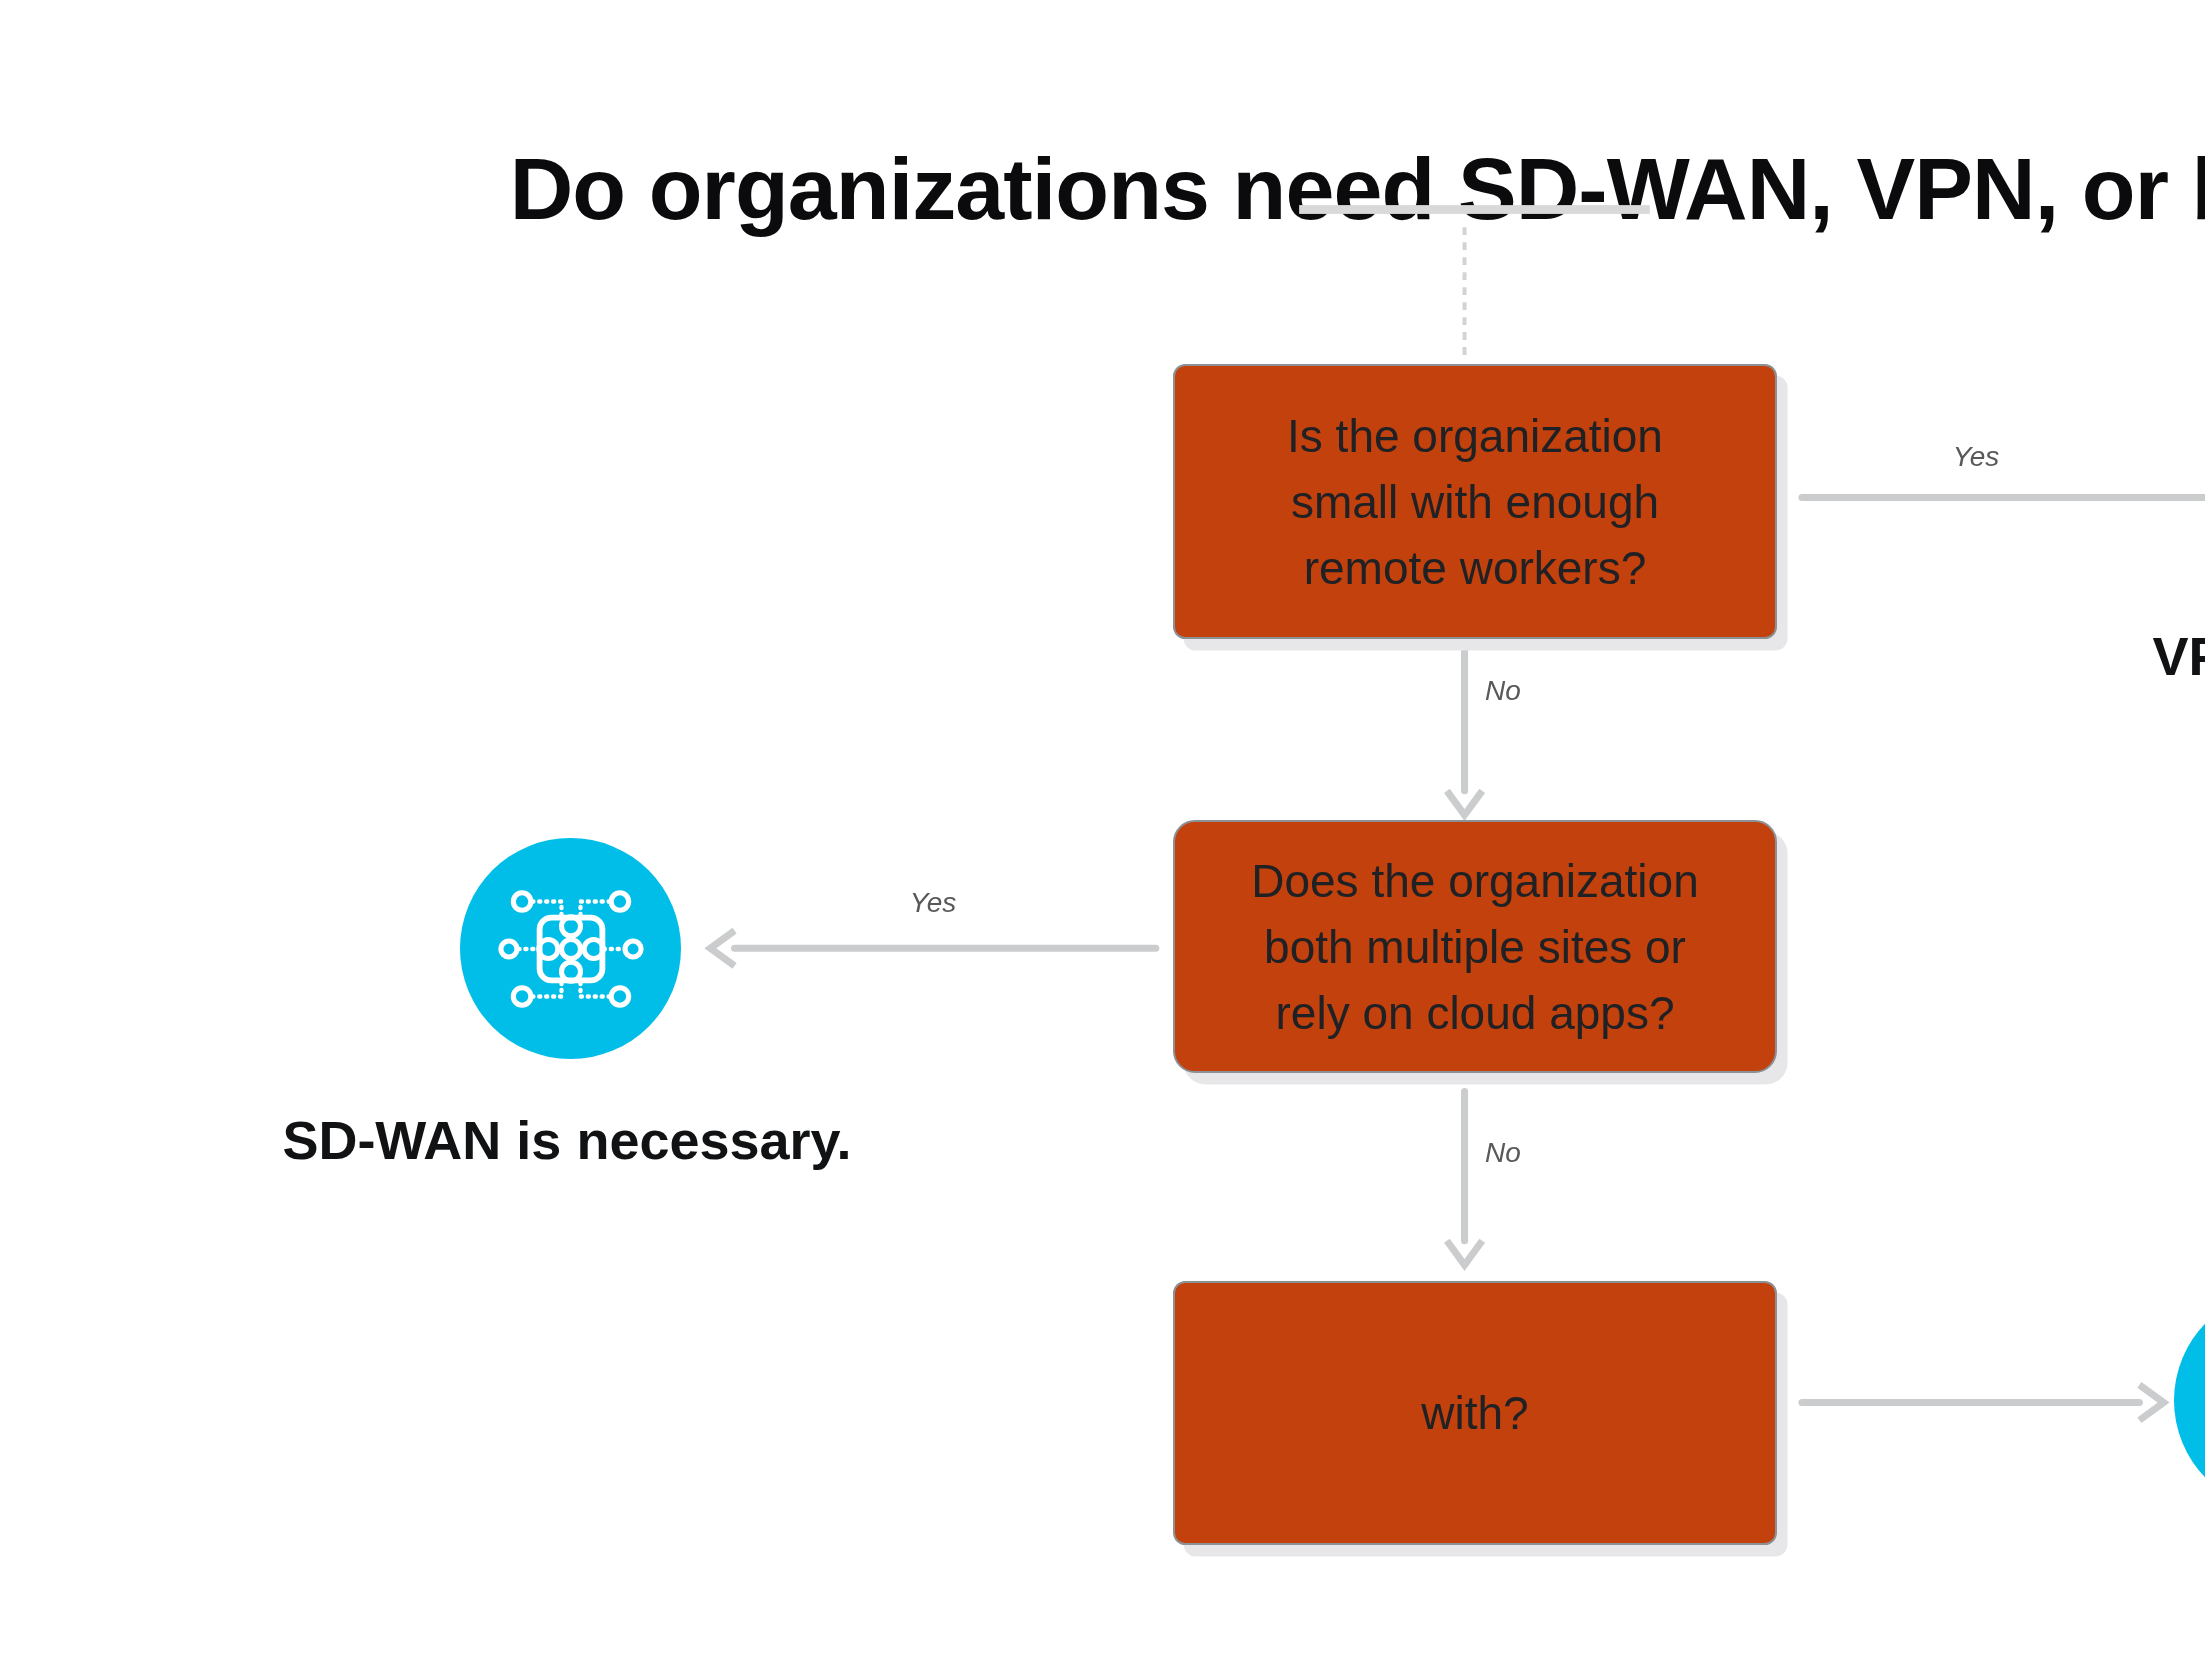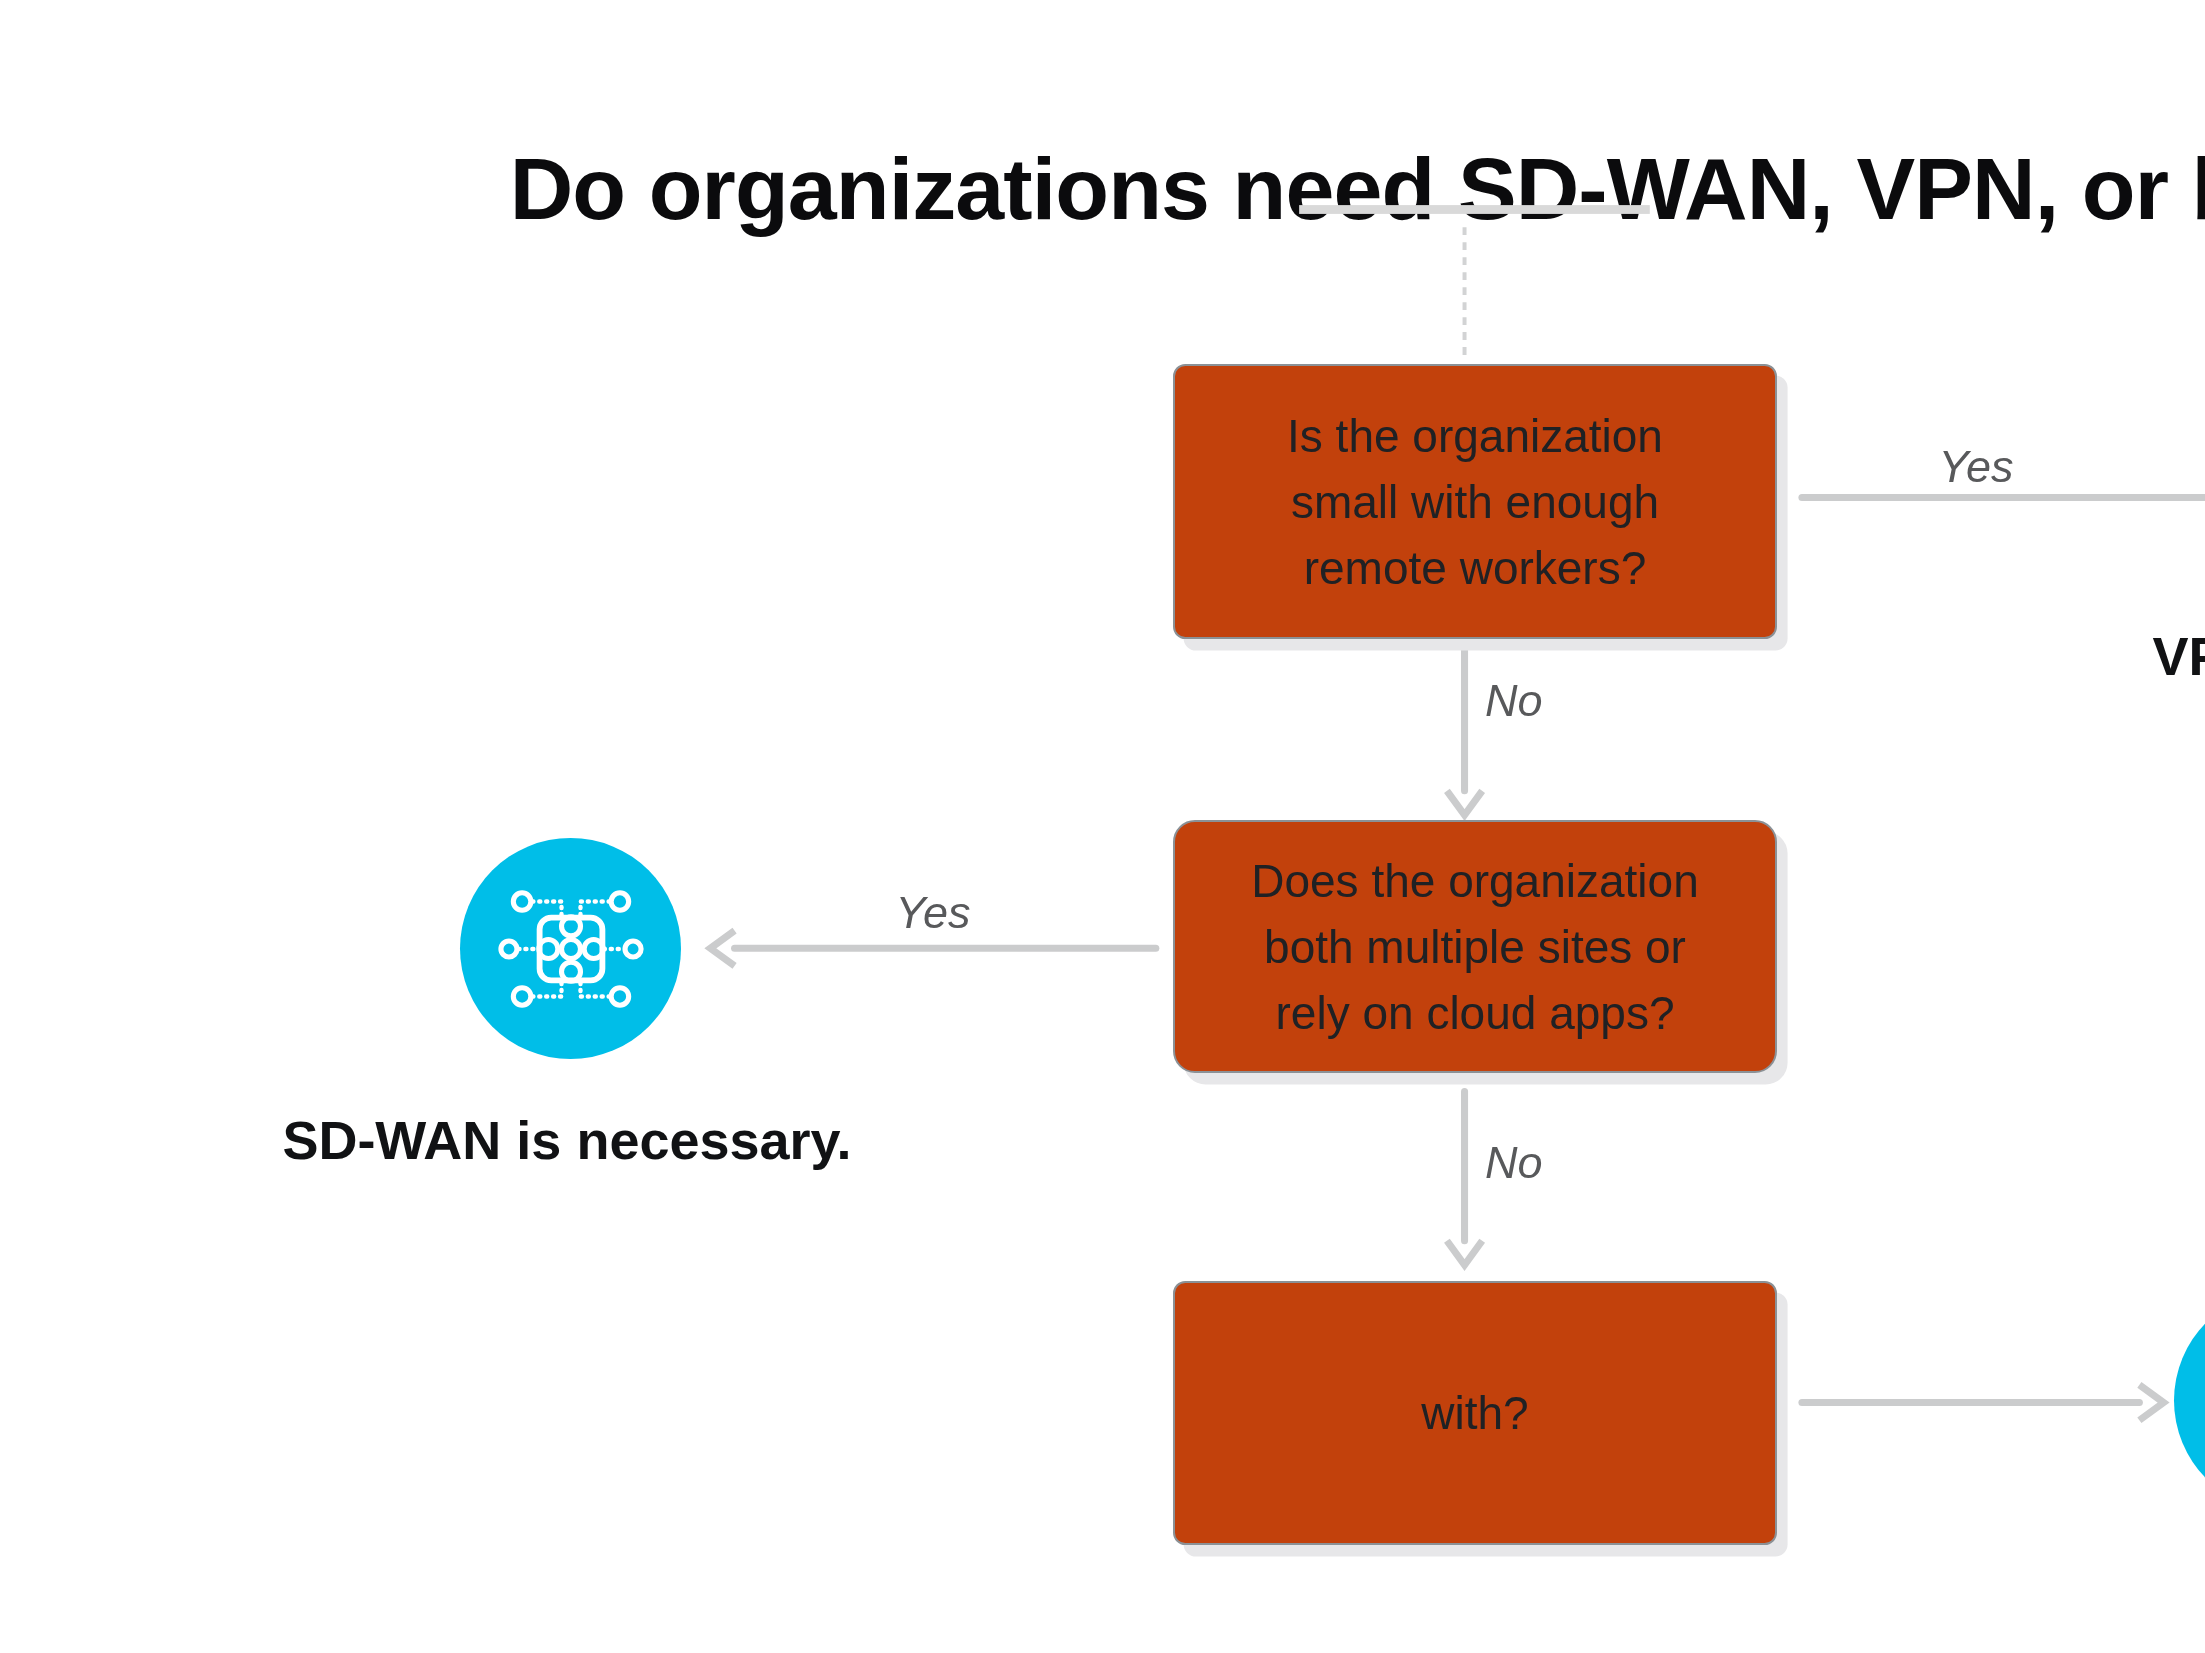--- a/index.html
+++ b/index.html
@@ -17,21 +17,21 @@
     left:1173px;width:600px;background:#c2410c;
     border:2.2px solid #8b9196;border-radius:12.3px;
     box-shadow:10.6px 11.5px 0 #e7e7e9;
     display:flex;flex-direction:column;align-items:center;justify-content:center;
     text-align:center;font-size:46px;line-height:66px;color:#202124;
   }
   .qbox.q1{top:364px;height:271px;}
   .qbox.q2{top:820px;height:249px;border-radius:22px;}
   .qbox.q3{top:1281px;height:260px;}
   .edge-label{
-    font-size:45px;font-style:italic;color:#58595b;white-space:nowrap;
+    font-size:28px;font-style:italic;color:#58595b;white-space:nowrap;
   }
   .edge-label.centered{transform:translateX(-50%);}
   .badge{
     width:221px;height:221px;border-radius:50%;
     display:flex;align-items:center;justify-content:center;color:#ffffff;
   }
   .badge.blue{background:#00bee8;--halo:#00bee8;}
   .badge svg{width:146px;height:146px;display:block;}
   .caption{
     width:970px;transform:translateX(-50%);text-align:center;

